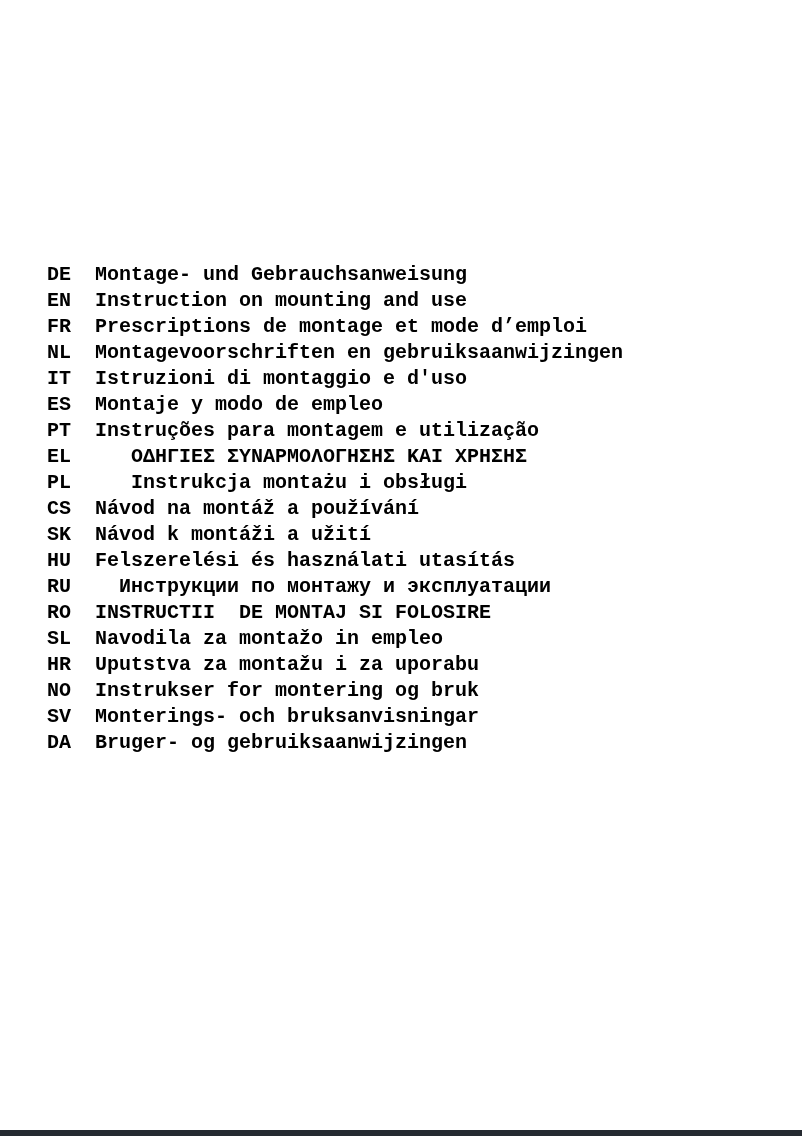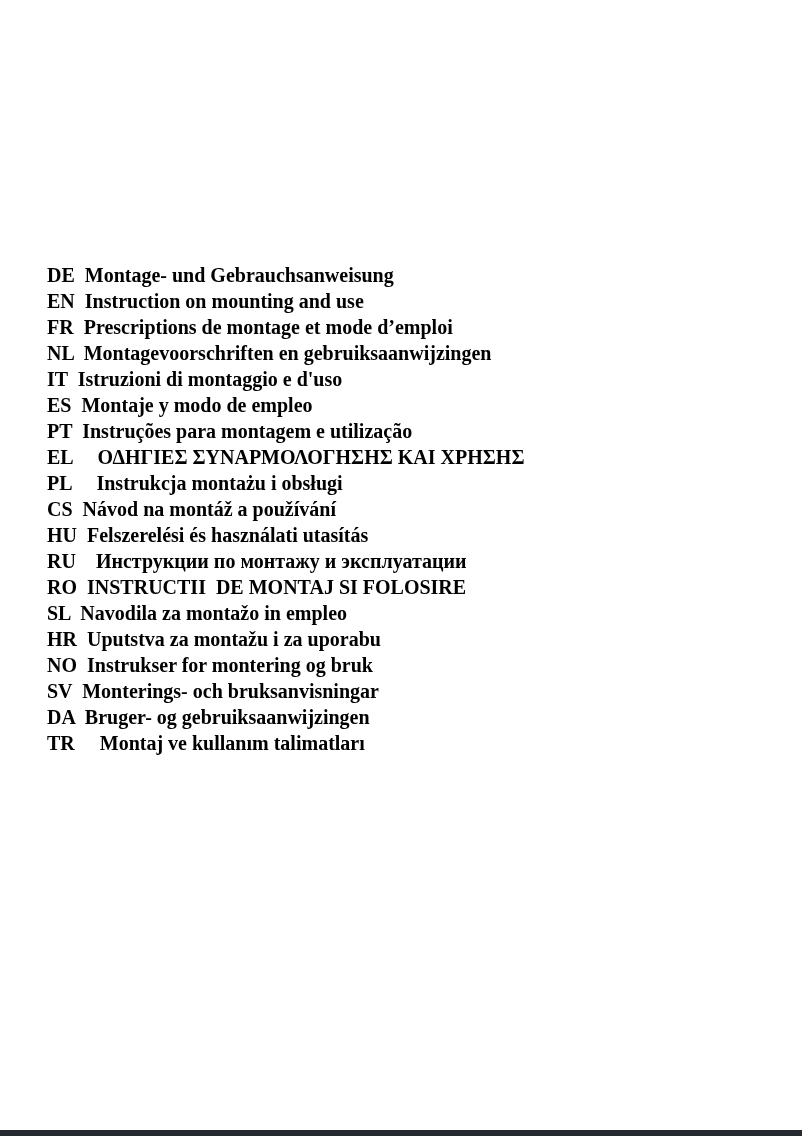--- a/index.html
+++ b/index.html
@@ -6,21 +6,21 @@
     margin: 0;
     padding: 0;
     background: #e8e8e8;
   }
   .page {
     position: relative;
     width: 802px;
     height: 1136px;
     background: #ffffff;
     overflow: hidden;
-    font-family: Liberation Serif, serif;
+    font-family: Liberation Mono, monospace;
   }
   .lang-list {
     position: absolute;
     left: 47px;
     top: 262px;
     width: 720px;
   }
   .lang-line {
     white-space: pre;            
     font-size: 20px;
@@ -59,36 +59,36 @@
       <div class="lang-line"><span class="code">ES</span><span class="sep">  </span><span class="title">Montaje y modo de empleo</span></div>
 
       <div class="lang-line"><span class="code">PT</span><span class="sep">  </span><span class="title">Instruções para montagem e utilização</span></div>
 
       <div class="lang-line"><span class="code">EL</span><span class="sep">     </span><span class="title">ΟΔΗΓΙΕΣ ΣΥΝΑΡΜΟΛΟΓΗΣΗΣ ΚΑΙ ΧΡΗΣΗΣ</span></div>
 
       <div class="lang-line"><span class="code">PL</span><span class="sep">     </span><span class="title">Instrukcja montażu i obsługi</span></div>
 
       <div class="lang-line"><span class="code">CS</span><span class="sep">  </span><span class="title">Návod na montáž a používání</span></div>
 
+      <div class="lang-line"><span class="code">SK</span><span class="sep">  </span><span class="title">Návod k montáži a užití</span></div>
 
       <div class="lang-line"><span class="code">HU</span><span class="sep">  </span><span class="title">Felszerelési és használati utasítás</span></div>
 
       <div class="lang-line"><span class="code">RU</span><span class="sep">    </span><span class="title">Инструкции по монтажу и эксплуатации</span></div>
 
 
       <div class="lang-line"><span class="code">RO</span><span class="sep">  </span><span class="title">INSTRUCTII  DE MONTAJ SI FOLOSIRE</span></div>
 
       <div class="lang-line"><span class="code">SL</span><span class="sep">  </span><span class="title">Navodila za montažo in empleo</span></div>
 
       <div class="lang-line"><span class="code">HR</span><span class="sep">  </span><span class="title">Uputstva za montažu i za uporabu</span></div>
 
       <div class="lang-line"><span class="code">NO</span><span class="sep">  </span><span class="title">Instrukser for montering og bruk</span></div>
 
       <div class="lang-line"><span class="code">SV</span><span class="sep">  </span><span class="title">Monterings- och bruksanvisningar</span></div>
 
       <div class="lang-line"><span class="code">DA</span><span class="sep">  </span><span class="title">Bruger- og gebruiksaanwijzingen</span></div>
 
-      <div class="lang-line"><span class="code">TR</span><span class="sep">     </span><span class="title">Montaj ve kullanım talimatları</span></div>
     </div>
 
   <div class="bottom-rule" style="background-color: rgb(37, 42, 49);"></div>
 
 </div>
 
 </body></html>

